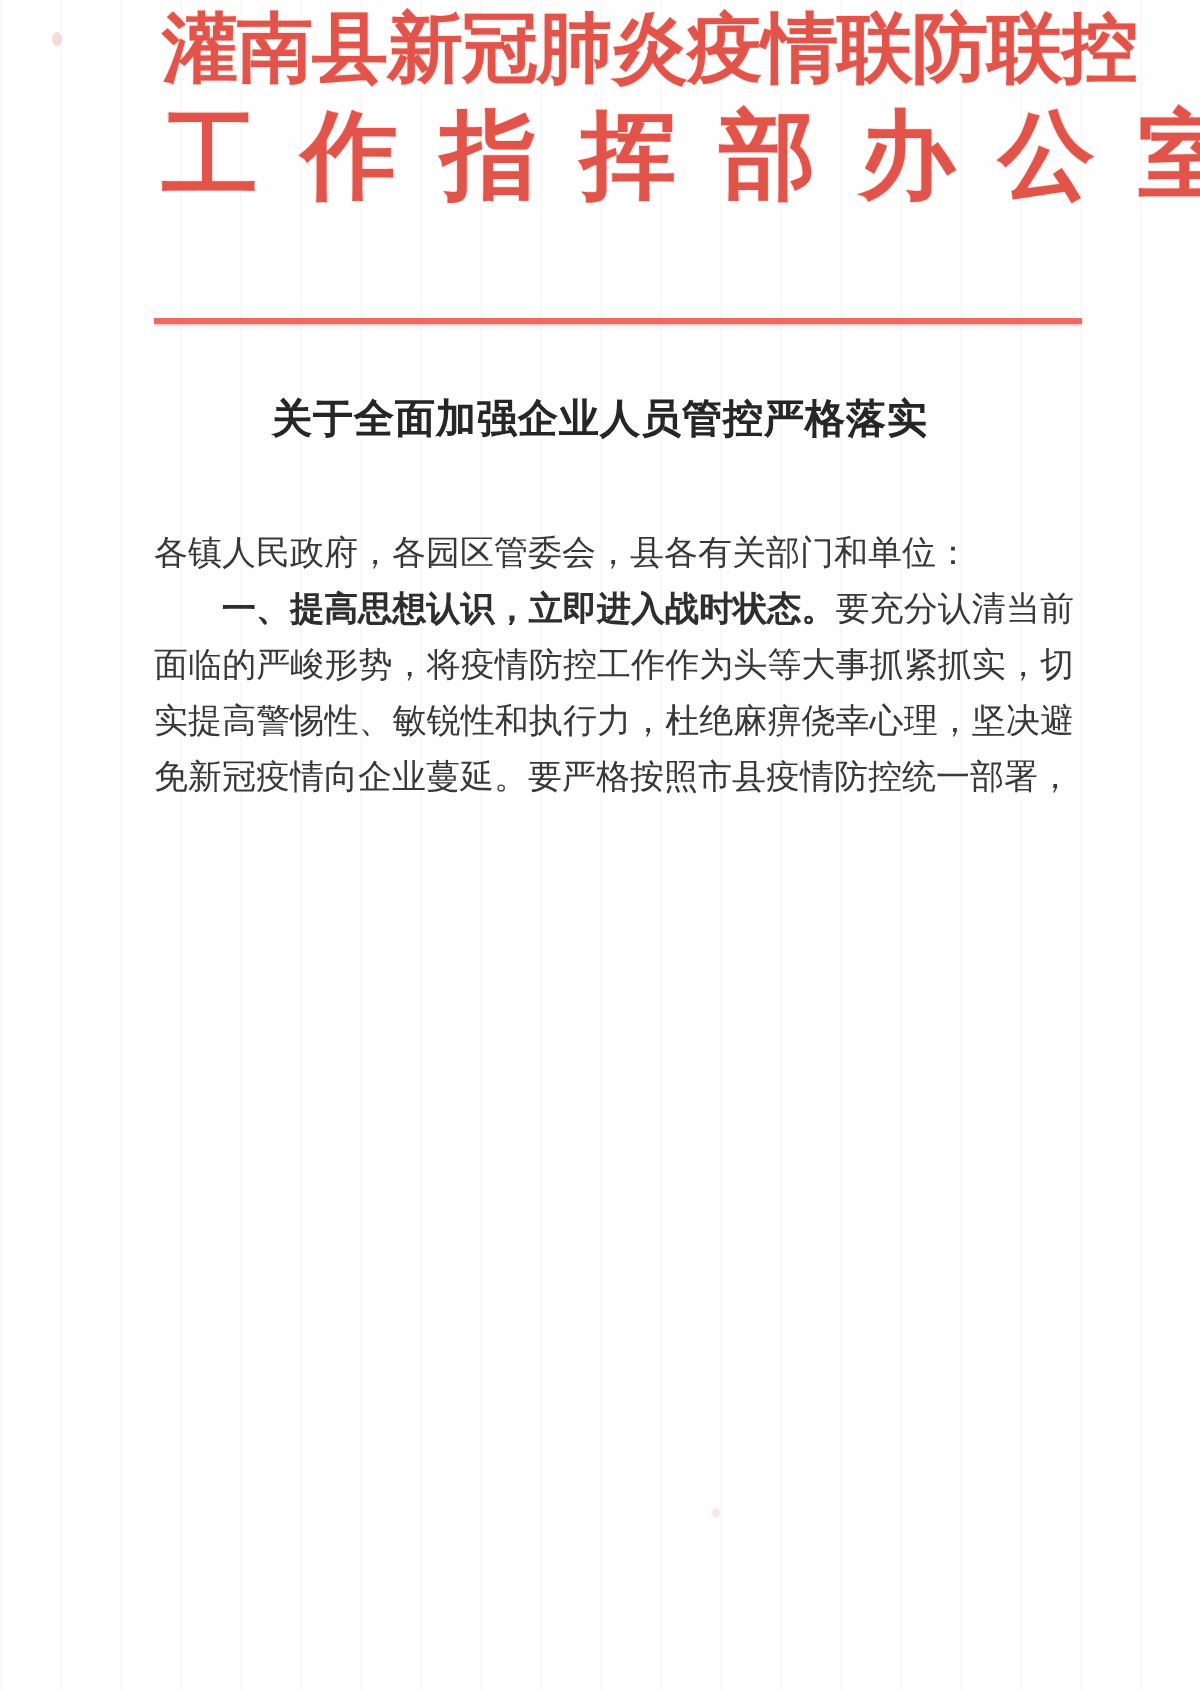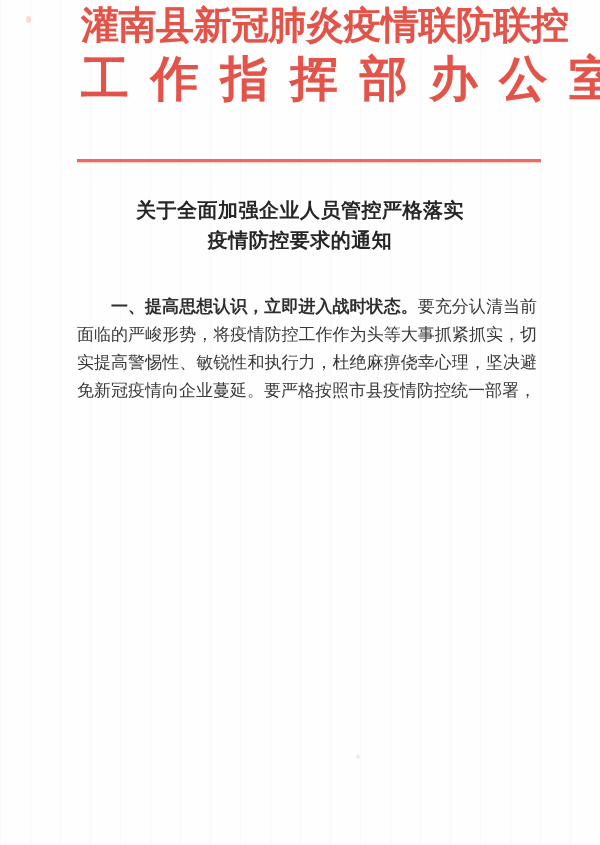--- a/index.html
+++ b/index.html
@@ -109,20 +109,20 @@
 
   <div class="letterhead">
     <div class="letterhead-line1">灌南县新冠肺炎疫情联防联控</div>
     <div class="letterhead-line2">工作指挥部办公室</div>
   </div>
 
   <div class="red-divider"></div>
 
   <div class="doc-title">
     <div>关于全面加强企业人员管控严格落实</div>
-    <div>疫情防控要求的通知</div>
   </div>
 
   <div class="doc-body">
+    <p>各镇人民政府，各园区管委会，县各有关部门和单位：</p>
     <p class="para-indent"><span class="bold-lead">一、提高思想认识，立即进入战时状态。</span><span>要充分认清当前面临的严峻形势，将疫情防控工作作为头等大事抓紧抓实，切实提高警惕性、敏锐性和执行力，杜绝麻痹侥幸心理，坚决避免新冠疫情向企业蔓延。要严格按照市县疫情防控统一部署，</span></p>
   </div>
 
 </div>
 
 </body></html>

